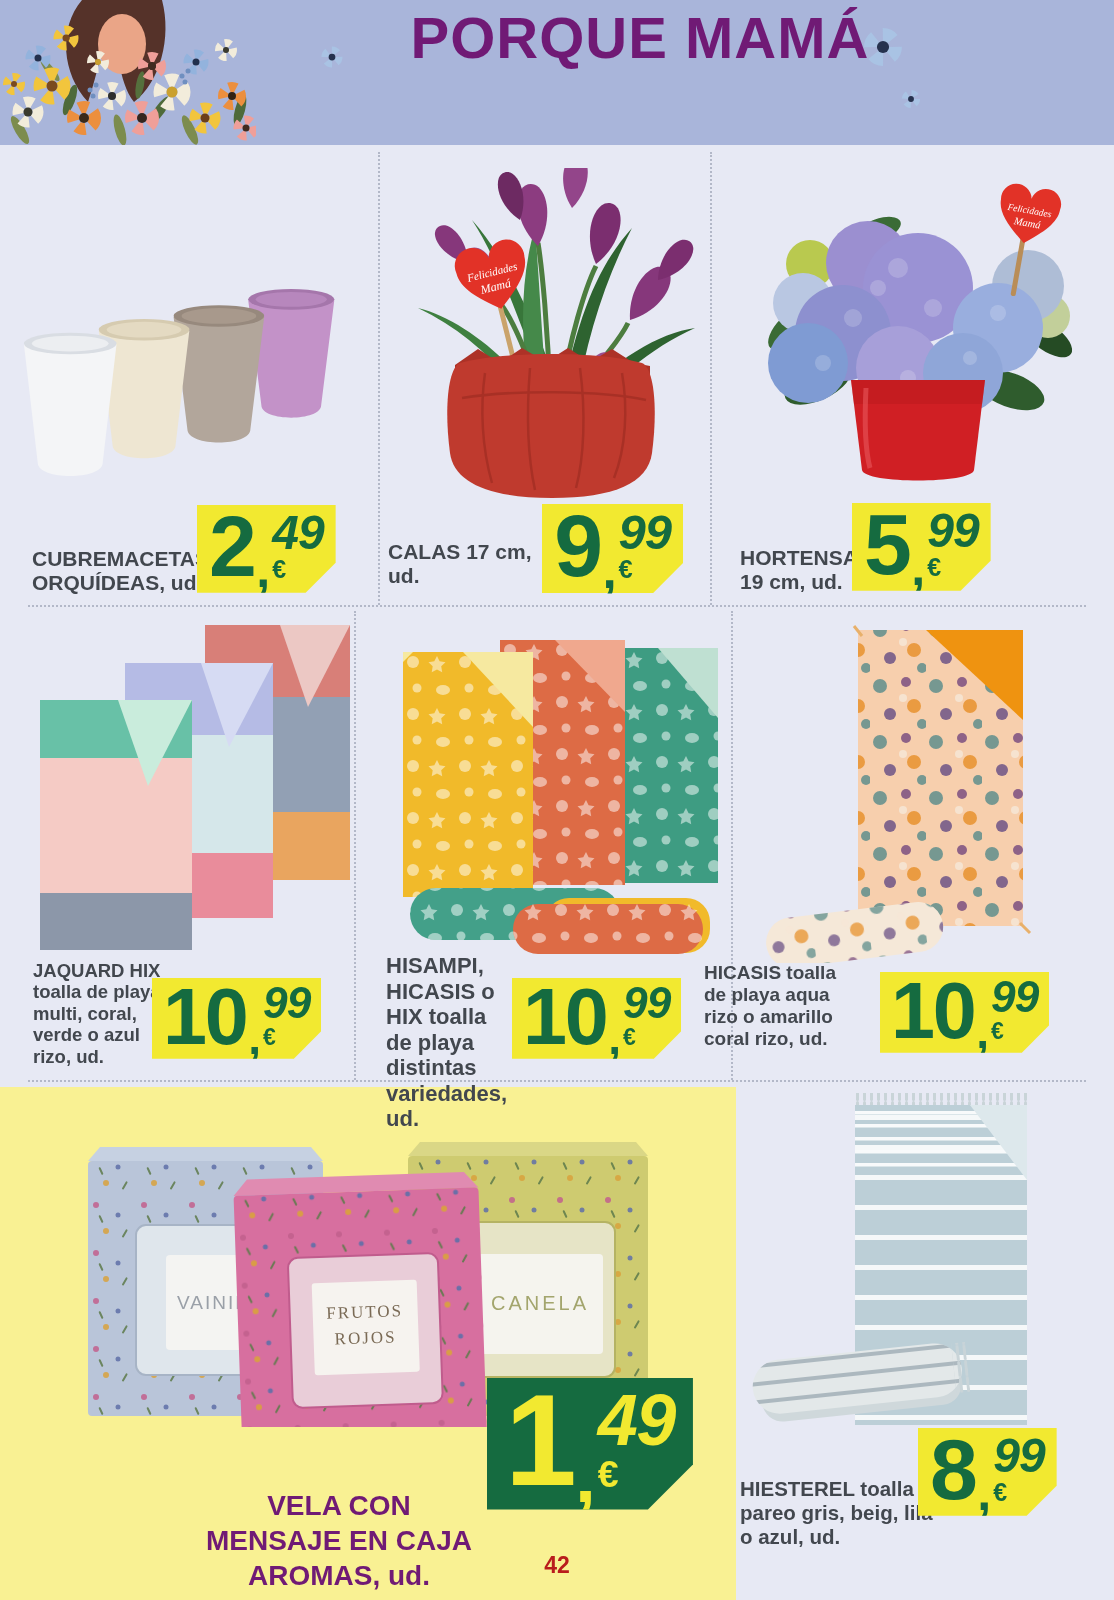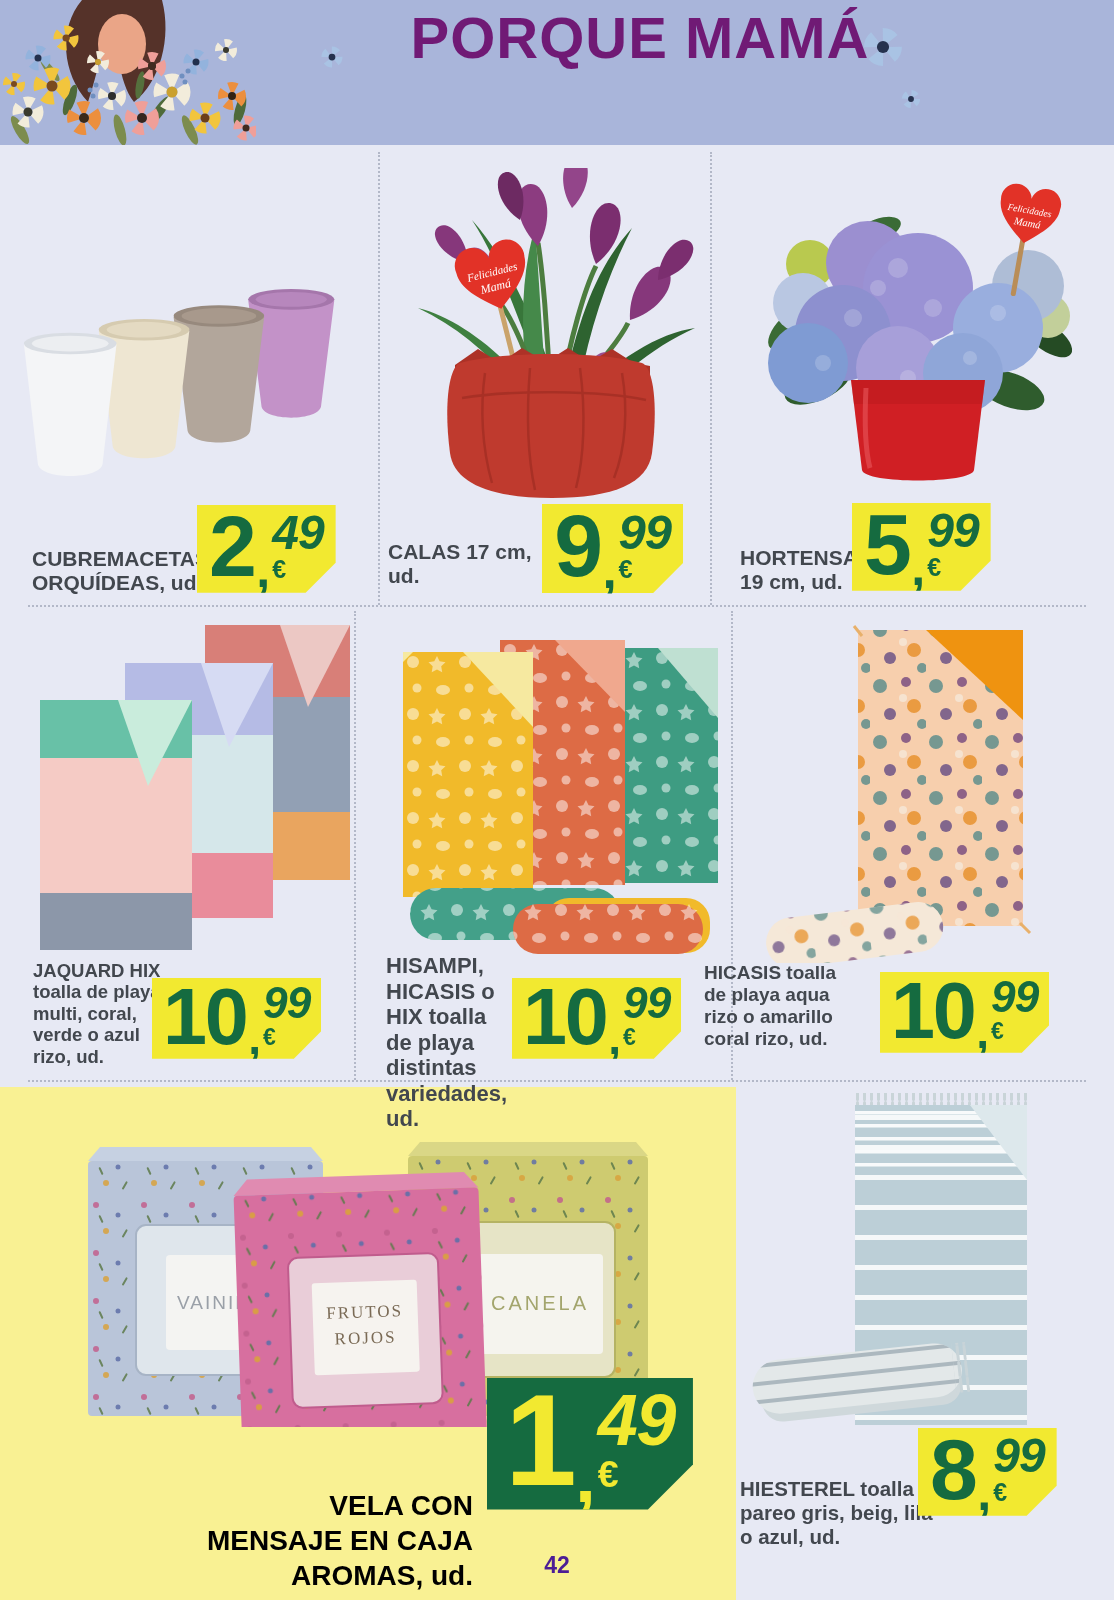--- a/index.html
+++ b/index.html
@@ -22,24 +22,24 @@
   .price-tag{--s:1;--cut:calc(30px * var(--s));position:absolute;display:inline-flex;align-items:stretch;
      background:#f2e930;color:#156b40;font-weight:800;
      padding:calc(4px*var(--s)) calc(12px*var(--s)) calc(8px*var(--s)) calc(12px*var(--s));
      clip-path:polygon(0 0,100% 0,100% calc(100% - var(--cut)),calc(100% - var(--cut)) 100%,0 100%);}
   .tag-green{background:#156b40;color:#f2e930;}
   .p-int{font-size:calc(86px*var(--s));line-height:.88;letter-spacing:-0.03em;}
   .p-comma{font-size:calc(50px*var(--s));line-height:.55;align-self:flex-end;margin:0 2px;}
   .p-col{display:flex;flex-direction:column;align-items:flex-start;padding-top:calc(3px*var(--s));}
   .p-frac{font-size:calc(48px*var(--s));line-height:.88;letter-spacing:-0.02em;font-style:italic;}
   .p-euro{font-size:calc(25px*var(--s));line-height:1;margin-top:calc(3px*var(--s));}
-  .vela-label{position:absolute;left:205px;top:1488px;width:268px;text-align:right;
-     font-size:28px;font-weight:700;color:#000000;line-height:1.25;}
+  .vela-label{position:absolute;left:205px;top:1488px;width:268px;text-align:center;
+     font-size:28px;font-weight:700;color:#701a75;line-height:1.25;}
   .pagenum{position:absolute;left:0;right:0;top:1552px;text-align:center;
-     font-size:23px;font-weight:700;color:#4c1d95;}
+     font-size:23px;font-weight:700;color:#b91c1c;}
   .heart-text{font-family:"Liberation Serif",serif;font-style:italic;fill:#ffffff;}
 </style>
 </head>
 <body>
 
 <div class="page">
 
   <div class="header">
     <svg class="bouquet" viewBox="0 0 256 145">
       <path d="M82,0 C58,28 62,74 88,102 C98,72 104,40 110,18 C118,44 118,82 134,102 C160,82 172,38 162,0 Z" fill="#553229"></path>

